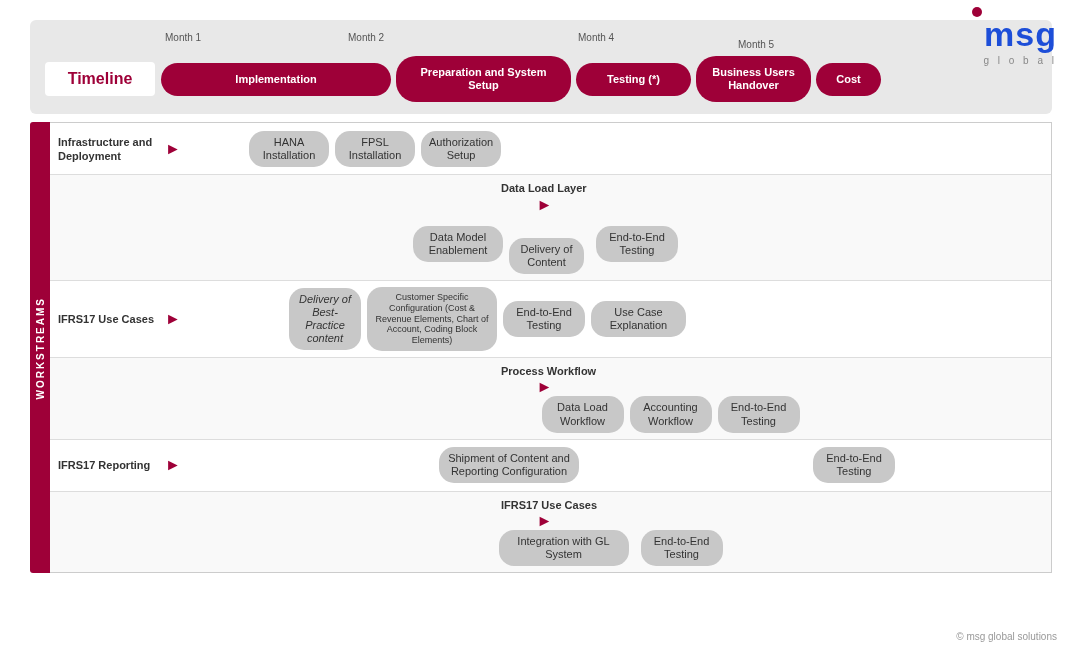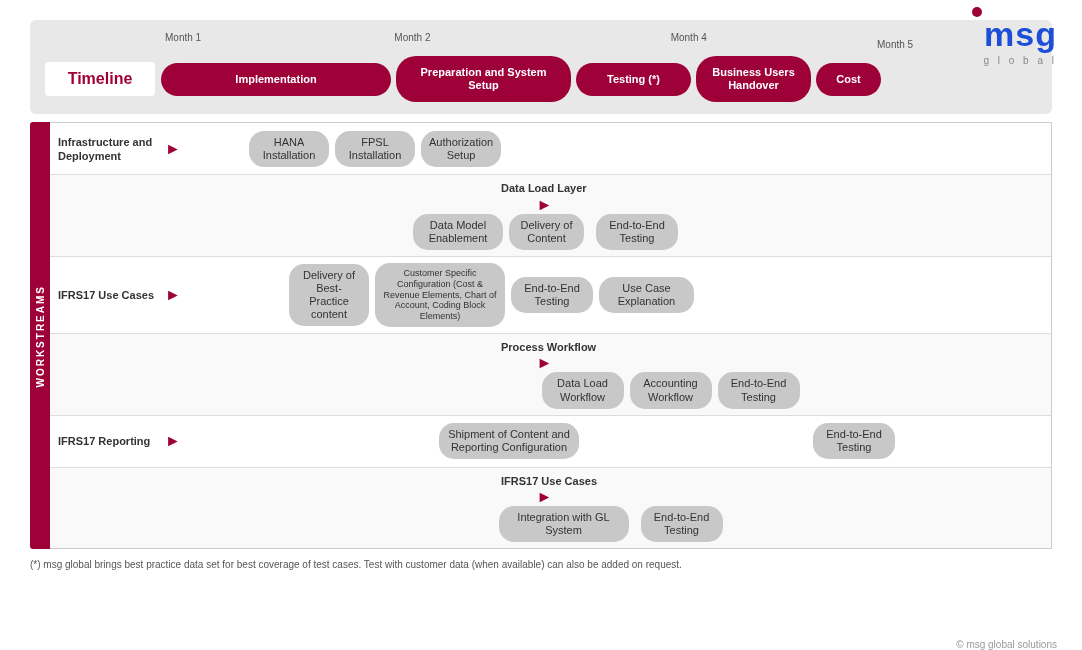--- a/index.html
+++ b/index.html
@@ -59,21 +59,20 @@
       border-radius: 6px;
       padding: 12px 15px;
       margin-bottom: 8px;
     }
     .month-labels {
       display: flex;
       margin-left: 120px;
       margin-bottom: 6px;
       font-size: 10px;
       color: #555;
-      justify-content: space-between;
     }
     .month-label {
       flex: 1;
       text-align: left;
       font-size: 10px;
       color: #555;
     }
     .month-label.m1 { flex: 0 0 183px; }
     .month-label.m2 { flex: 0 0 230px; }
     .month-label.m4 { flex: 0 0 160px; }
@@ -189,21 +188,21 @@
       flex-shrink: 0;
     }
 
     .footnote {
       font-size: 10px;
       color: #555;
       margin-top: 10px;
     }
     .copyright {
       position: absolute;
-      bottom: 0;
+      bottom: 8px;
       right: 25px;
       font-size: 10px;
       color: #999;
     }
     .ws-row.alt { background: #f9f9f9; flex-direction: column; }
   </style>
 </head>
 <body>
 
 <div class="page">
@@ -257,33 +256,33 @@
           <div style="flex:1;"></div>
         </div>
       </div>
 
       <div class="ws-row alt">
         <div class="ws-row-label">Data Load Layer</div>
         <div class="ws-row-arrow">►</div>
         <div class="ws-row-content" style="position:relative;">
           <div style="flex: 0 0 140px;"></div>
           <div class="task-pill" style="width:90px;">Data Model Enablement</div>
-          <div class="task-pill" style="width:75px;">Delivery of Content</div>
+          <div class="task-pill" style="width:75px;margin-top:24px;">Delivery of Content</div>
           <div style="flex:1;"></div>
           <div class="task-pill" style="width:82px;">End-to-End Testing</div>
           <div style="flex: 0 0 140px;"></div>
         </div>
       </div>
 
       <div class="ws-row">
         <div class="ws-row-label">IFRS17 Use Cases</div>
         <div class="ws-row-arrow">►</div>
         <div class="ws-row-content">
           <div style="flex: 0 0 90px;"></div>
-          <div class="task-pill" style="width:80px;">Delivery of Best-Practice content</div>
+          <div class="task-pill" style="width:72px;font-style:italic;">Delivery of Best-Practice content</div>
           <div class="task-pill" style="width:130px;font-size:9px;">Customer Specific Configuration (Cost &amp; Revenue Elements, Chart of Account, Coding Block Elements)</div>
           <div class="task-pill" style="width:82px;">End-to-End Testing</div>
           <div class="task-pill" style="width:95px;">Use Case Explanation</div>
         </div>
       </div>
 
       <div class="ws-row alt">
         <div class="ws-row-label">Process Workflow</div>
         <div class="ws-row-arrow">►</div>
         <div class="ws-row-content">
@@ -315,16 +314,15 @@
           <div class="task-pill" style="width:130px;">Integration with GL System</div>
           <div style="flex:1;"></div>
           <div class="task-pill" style="width:82px;">End-to-End Testing</div>
           <div style="flex: 0 0 140px;"></div>
         </div>
       </div>
 
     </div>
   </div>
 
-  <div class="footnote">(*) msg global brings best practice data set for best coverage of test cases. Test with customer data (when available) can also be added on request.</div>
 
   <div class="copyright">© msg global solutions</div>
 </div>
 
 </body></html>

